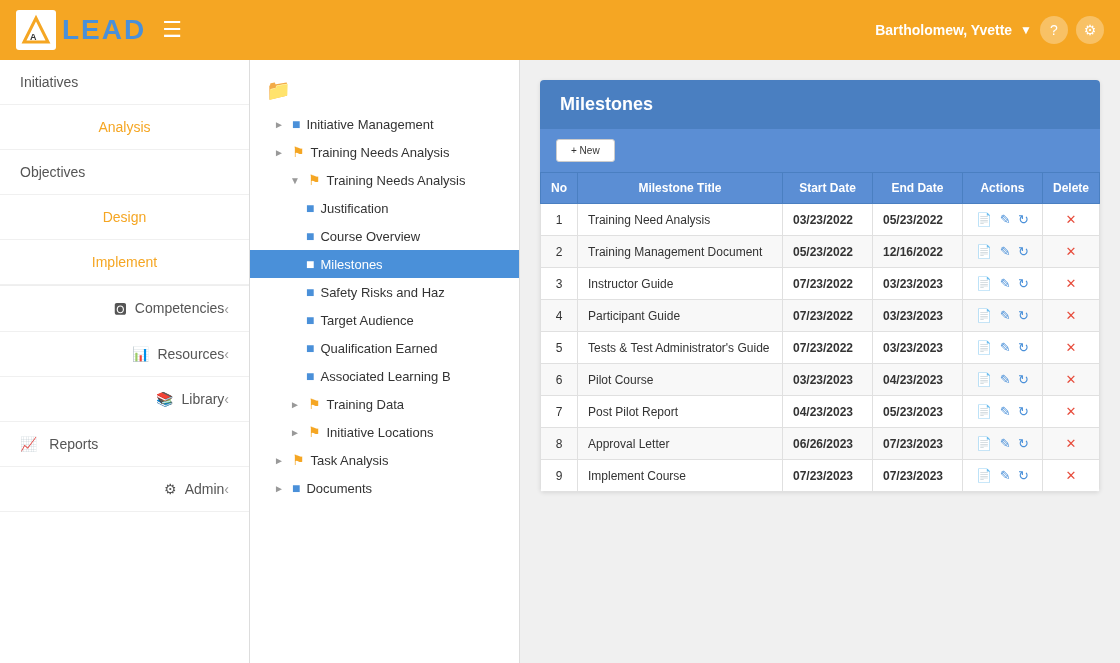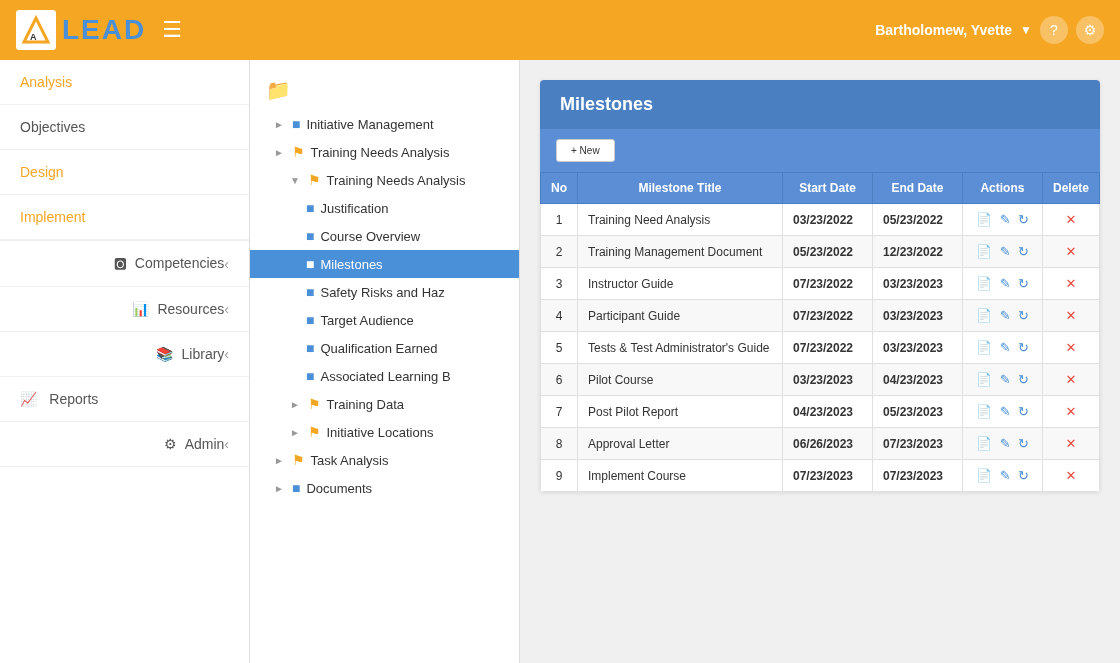--- a/index.html
+++ b/index.html
@@ -49,21 +49,21 @@
       flex-shrink: 0;
       overflow-y: auto;
     }
     .sidebar-item {
       padding: 14px 20px;
       cursor: pointer;
       font-size: 14px;
       color: #555;
       border-bottom: 1px solid #f0f0f0;
     }
-    .sidebar-item.orange { color: #f5a623; }
+    .sidebar-item.orange { color: #f5a623; text-align: center; }
     .sidebar-item-with-arrow {
       display: flex; align-items: center; justify-content: flex-end;
     }
     .sidebar-divider { border-top: 1px solid #eee; }
 
     
     .middle-panel {
       width: 270px;
       background: #fff;
       border-right: 1px solid #ddd;
@@ -192,20 +192,23 @@
     <span class="user-name">Bartholomew, Yvette</span>
     <span style="color:#fff;font-size:12px;">▼</span>
     <div class="header-icon">?</div>
     <div class="header-icon">⚙</div>
   </div>
 </div>
 
 <div class="layout">
 
   <div class="sidebar">
+    <div class="sidebar-item">
+      <span>Initiatives</span>
+    </div>
     <div class="sidebar-item orange">
       <span>Analysis</span>
     </div>
     <div class="sidebar-item">
       <span>Objectives</span>
     </div>
     <div class="sidebar-item orange">
       <span>Design</span>
     </div>
     <div class="sidebar-item orange">
@@ -354,21 +357,21 @@
       <span class="action-icon" title="Restore">↻</span>
     </td>
     <td class="td-delete">
       <span class="delete-icon" title="Delete">✕</span>
     </td>
   </tr>
             <tr>
     <td class="td-no">2</td>
     <td class="td-title">Training Management Document</td>
     <td class="td-date">05/23/2022</td>
-    <td class="td-date">12/23/2022</td>
+    <td class="td-date">12/16/2022</td>
     <td class="td-actions">
       <span class="action-icon" title="View">📄</span>
       <span class="action-icon" title="Edit">✎</span>
       <span class="action-icon" title="Restore">↻</span>
     </td>
     <td class="td-delete">
       <span class="delete-icon" title="Delete">✕</span>
     </td>
   </tr>
             <tr>

